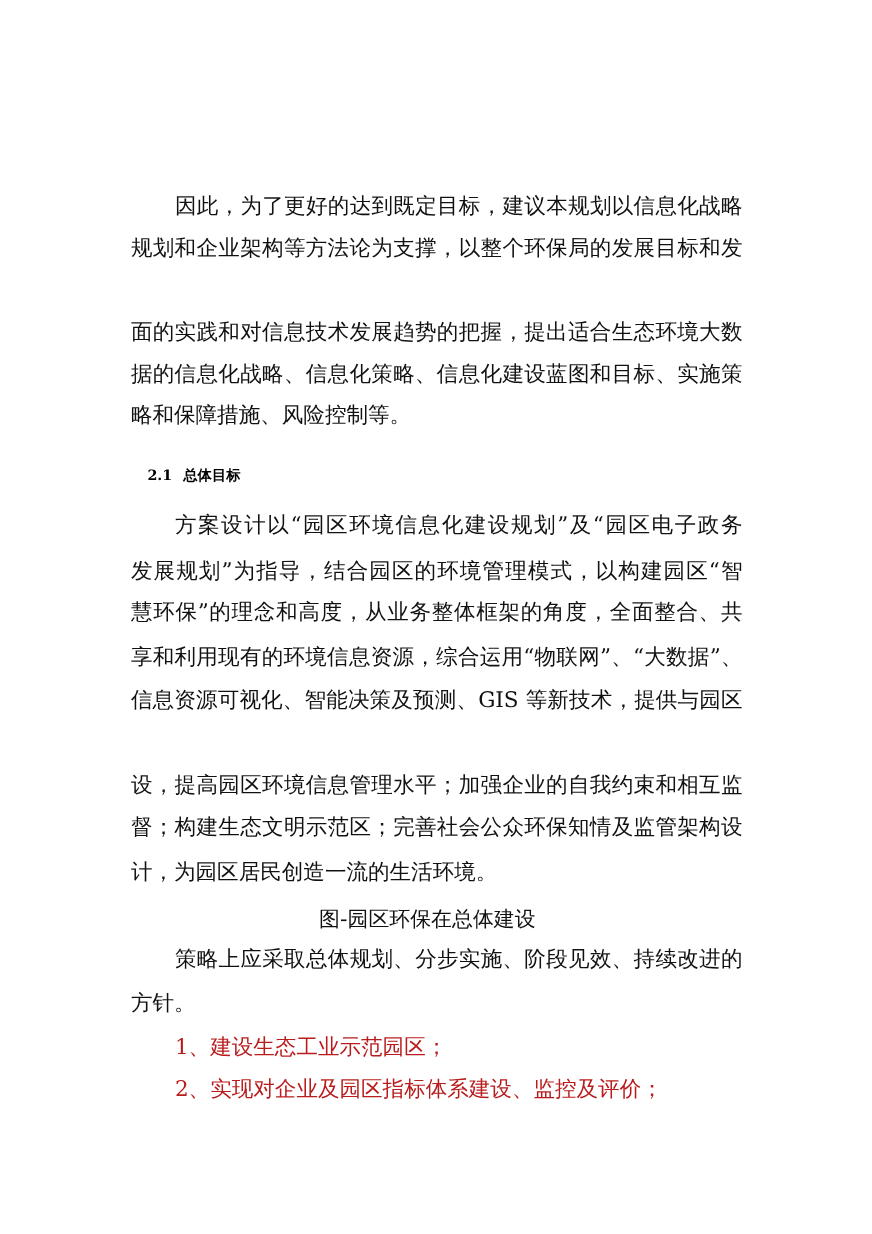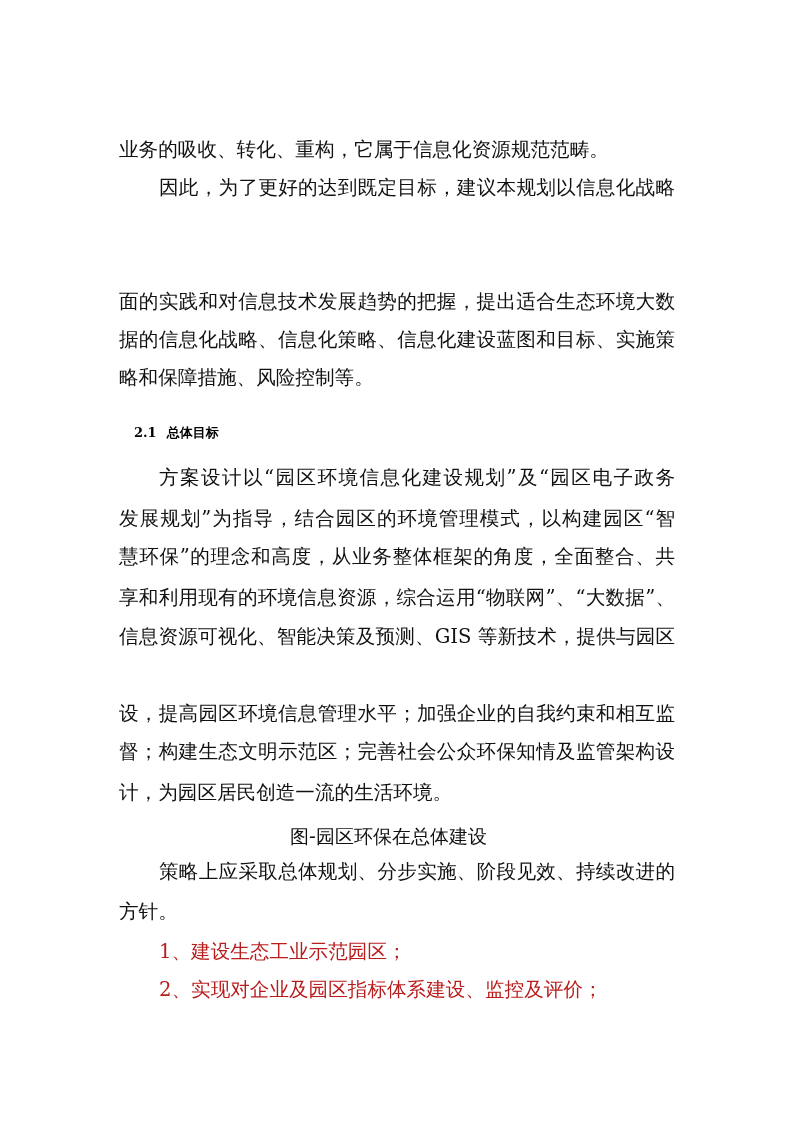--- a/index.html
+++ b/index.html
@@ -25,23 +25,23 @@
     font-family: "DejaVu Sans", "Liberation Sans", sans-serif;
     font-size:19px; color:#111; line-height:24px; padding-left:40px; box-sizing:border-box;
   }
   .item { position:absolute; left:159px; font-family:"DejaVu Serif","Liberation Serif",serif; font-size:19.6px; line-height:24px; color:#b91c1c; white-space:nowrap; }
 </style>
 </head>
 <body>
 
 <div class="page">
 
-  <div class="line last" style="top:138px;">业务的吸收、转化、重构，它属于信息化资源规范范畴。</div>
 
   <div class="line indent" style="top:176px;">因此，为了更好的达到既定目标，建议本规划以信息化战略</div>
+  <div class="line" style="top:214px;">规划和企业架构等方法论为支撑，以整个环保局的发展目标和发</div>
   <div class="line" style="top:290px;">面的实践和对信息技术发展趋势的把握，提出适合生态环境大数</div>
   <div class="line" style="top:328px;">据的信息化战略、信息化策略、信息化建设蓝图和目标、实施策</div>
   <div class="line last" style="top:366px;">略和保障措施、风险控制等。</div>
 
   <div class="heading" style="top:421px;">
     <span class="num">2.1</span><span>总体目标</span>
   </div>
 
   <div class="line indent" style="top:466px;">方案设计以“园区环境信息化建设规划”及“园区电子政务</div>
   <div class="line" style="top:507px;">发展规划”为指导，结合园区的环境管理模式，以构建园区“智</div>

